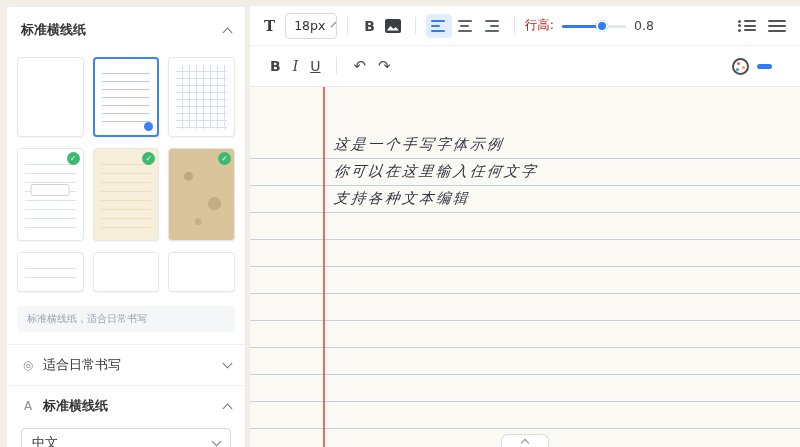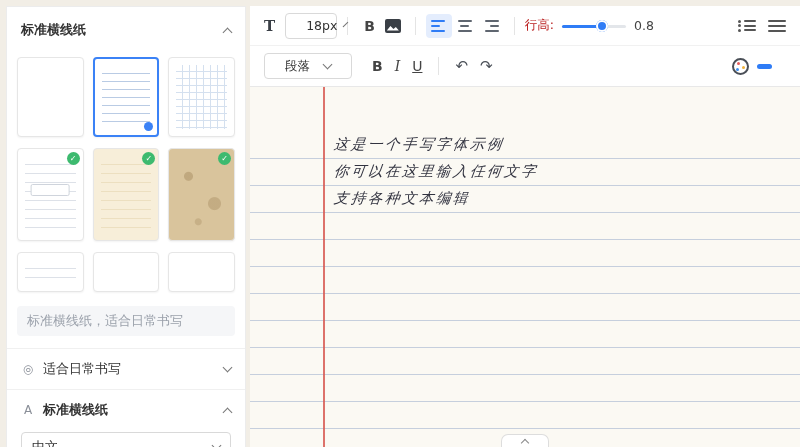--- a/index.html
+++ b/index.html
@@ -27,41 +27,41 @@
   .thumb.cream .paper-inner { background:repeating-linear-gradient(to bottom, transparent 0 8px, #ecdfc0 8px 9px); }
   .thumb.kraft { background:#d9c49c; }
   .thumb.kraft .paper-inner { inset:0;
       background:radial-gradient(circle at 30% 30%, rgba(146,117,72,.35) 0 4px, transparent 5px),
                  radial-gradient(circle at 70% 60%, rgba(146,117,72,.3) 0 6px, transparent 7px),
                  radial-gradient(circle at 45% 80%, rgba(146,117,72,.25) 0 3px, transparent 4px); }
   .mini-label { position:absolute; left:50%; top:45%; transform:translate(-50%,-50%); width:60%; height:12px; border:1px solid #cfd4dc; border-radius:2px; background:#fff; }
   .sel-dot { position:absolute; right:4px; bottom:4px; width:9px; height:9px; border-radius:50%; background:#3b82f6; }
   .badge { position:absolute; top:3px; right:3px; width:13px; height:13px; border-radius:50%; background:#3dba6f; color:#fff; font-size:8px; line-height:13px; text-align:center; }
 
-  .paper-desc { margin:14px 10px 0 10px; background:#f5f6f8; border-radius:4px; padding:6px 10px; font-size:13px; color:#9ba1ab; }
+  .paper-desc { margin:14px 10px 0 10px; background:#f5f6f8; border-radius:4px; padding:6px 10px; font-size:10px; color:#9ba1ab; }
 
   .side-section { display:flex; align-items:center; gap:8px; padding:0 14px; height:41px; border-top:1px solid #f0f0f0; margin-top:12px; cursor:pointer; font-size:13px; color:#333; }
   .side-section + .side-section { margin-top:0; }
   .side-section .grow { flex:1; }
   .sec-icon { font-size:12px; color:#8a8f98; width:14px; text-align:center; }
   .side-section.bold span.lbl { font-weight:bold; }
 
   .lang-select { margin:2px 14px 0 14px; height:30px; border:1px solid #d9d9d9; border-radius:4px; display:flex; align-items:center; justify-content:space-between; padding:0 10px; font-size:13px; color:#333; cursor:pointer; background:#fff; }
 
   
   .main { position:absolute; left:250px; top:6px; right:0; bottom:0; display:flex; flex-direction:column; }
   .toolbar-row { background:#fff; display:flex; align-items:center; padding:0 14px; flex:0 0 auto; }
   .row1 { height:40px; border-bottom:1px solid #f1f1f1; }
   .row2 { height:41px; border-bottom:1px solid #e8e8e8; }
   .tbtn { border:none; background:none; color:#444; font-size:14px; cursor:pointer; padding:4px 6px; border-radius:4px; font-family:inherit; }
   .tbtn.bold { font-weight:bold; }
   .tbtn.italic { font-style:italic; font-family:"DejaVu Serif","Liberation Serif",serif; }
   .tbtn.underline { text-decoration:underline; }
   .sep { width:1px; height:18px; background:#e4e4e4; margin:0 10px; }
-  .mini-select { height:26px; border:1px solid #d9d9d9; border-radius:4px; display:flex; align-items:center; justify-content:space-between; padding:0 20px; font-size:12.5px; color:#333; background:#fff; cursor:pointer; gap:8px; }
+  .mini-select { height:26px; border:1px solid #d9d9d9; border-radius:4px; display:flex; align-items:center; justify-content:space-between; padding:0 8px; font-size:12.5px; color:#333; background:#fff; cursor:pointer; gap:8px; }
   .size-select { width:52px; margin-left:10px; }
   .para-select { width:88px; margin-right:14px; }
   .align-btn { width:26px; height:24px; border-radius:4px; display:flex; flex-direction:column; justify-content:center; gap:3px; padding:0 5px; cursor:pointer; }
   .align-btn div { height:2px; background:#5f6670; border-radius:1px; }
   .align-btn.active { background:#e4edfd; }
   .align-btn.active div { background:#2f7cf6; }
   .al-l div:nth-child(1){width:14px;} .al-l div:nth-child(2){width:9px;} .al-l div:nth-child(3){width:14px;}
   .al-c div { margin:0 auto; } .al-c div:nth-child(1){width:14px;} .al-c div:nth-child(2){width:9px;} .al-c div:nth-child(3){width:14px;}
   .al-r div { margin-left:auto; } .al-r div:nth-child(1){width:14px;} .al-r div:nth-child(2){width:9px;} .al-r div:nth-child(3){width:14px;}
   .lh-label { font-size:12.5px; color:#b91c1c; margin-right:8px; }
@@ -222,24 +222,20 @@
         <span class="r">
             <span class="b"></span>
           </span>
         <span class="r">
             <span class="b"></span>
           </span>
       </div>
     </div>
 
     <div class="toolbar-row row2">
-      <div class="mini-select para-select">
-        <span>段落</span>
-        <span class="chev down"></span>
-      </div>
       <button class="tbtn bold">B</button>
       <button class="tbtn italic">I</button>
       <button class="tbtn underline">U</button>
       <span class="sep"></span>
       <button class="undo-redo">↶</button>
       <button class="undo-redo">↷</button>
       <span class="grow"></span>
       <span class="palette">
           <i></i>
           <i></i>

